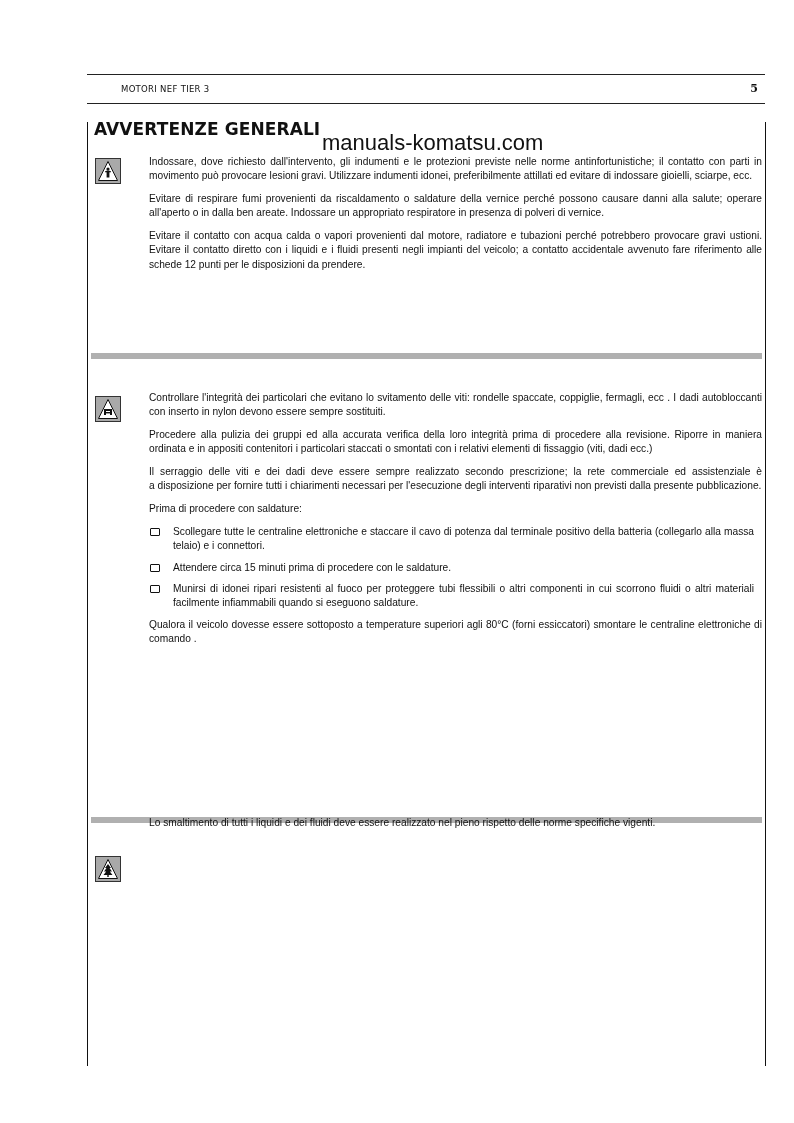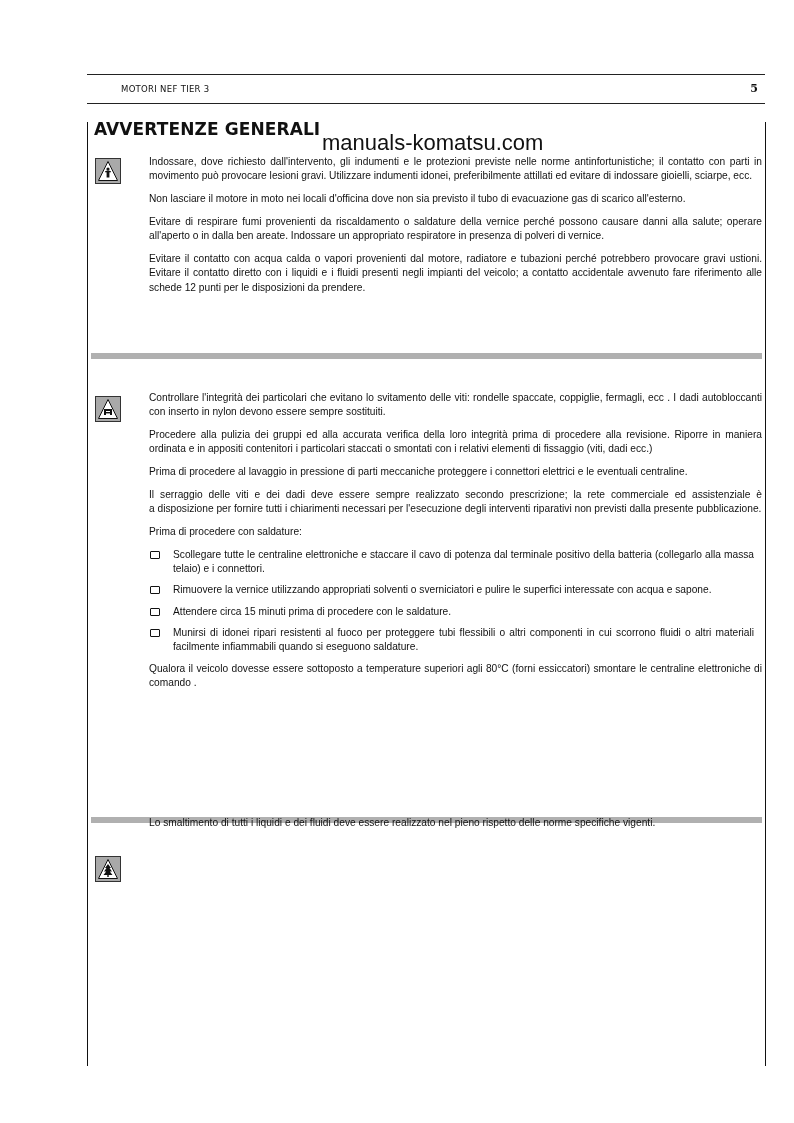--- a/index.html
+++ b/index.html
@@ -37,49 +37,43 @@
 <div class="icon-box" style="top:158px;">
   <svg viewBox="0 0 22 22">
     <polygon points="11,1.5 20.5,20.5 1.5,20.5" fill="#fff" stroke="#111" stroke-width="1"></polygon>
     <circle cx="11" cy="9" r="1.6" fill="#111"></circle>
     <rect x="9.6" y="10.5" width="2.8" height="7" fill="#111"></rect>
     <rect x="8.2" y="11" width="5.6" height="1.3" fill="#111"></rect>
   </svg>
 </div>
 <div class="block" style="top:155px;">
   <p>Indossare, dove richiesto dall'intervento, gli indumenti e le protezioni previste nelle norme antinfortunistiche; il contatto con parti in movimento può provocare lesioni gravi. Utilizzare indumenti idonei, preferibilmente attillati ed evitare di indossare gioielli, sciarpe, ecc.</p>
-  <p>Non lasciare il motore in moto nei locali d'officina dove non sia previsto il tubo di evacuazione gas di scarico all'esterno.</p>
   <p>Evitare di respirare fumi provenienti da riscaldamento o saldature della vernice perché possono causare danni alla salute; operare all'aperto o in dalla ben areate. Indossare un appropriato respiratore in presenza di polveri di vernice.</p>
   <p>Evitare il contatto con acqua calda o vapori provenienti dal motore, radiatore e tubazioni perché potrebbero provocare gravi ustioni. Evitare il contatto diretto con i liquidi e i fluidi presenti negli impianti del veicolo; a contatto accidentale avvenuto fare riferimento alle schede 12 punti per le disposizioni da prendere.</p>
 </div>
 
 <div class="sep" style="top:353px;"></div>
 
 <div class="icon-box" style="top:396px;">
   <svg viewBox="0 0 22 22">
     <polygon points="11,1.5 20.5,20.5 1.5,20.5" fill="#fff" stroke="#111" stroke-width="1"></polygon>
     <rect x="7" y="11" width="8" height="2" fill="#111"></rect>
     <rect x="7" y="13" width="2" height="4" fill="#111"></rect>
     <rect x="13" y="13" width="2" height="4" fill="#111"></rect>
     <rect x="7" y="14" width="8" height="1.4" fill="#111"></rect>
   </svg>
 </div>
 <div class="block" style="top:391px;">
   <p>Controllare l'integrità dei particolari che evitano lo svitamento delle viti: rondelle spaccate, coppiglie, fermagli, ecc . I dadi autobloccanti con inserto in nylon devono essere sempre sostituiti.</p>
   <p>Procedere alla pulizia dei gruppi ed alla accurata verifica della loro integrità prima di procedere alla revisione. Riporre in maniera ordinata e in appositi contenitori i particolari staccati o smontati con i relativi elementi di fissaggio (viti, dadi ecc.)</p>
-  <p>Prima di procedere al lavaggio in pressione di parti meccaniche proteggere i connettori elettrici e le eventuali centraline.</p>
   <p style="white-space:pre-wrap;">Il serraggio delle viti e dei dadi deve essere sempre realizzato secondo prescrizione; la rete commerciale ed assistenziale è                          a disposizione per fornire tutti i chiarimenti necessari per l'esecuzione degli interventi riparativi non previsti dalla presente pubblicazione.</p>
   <p>Prima di procedere con saldature:</p>
   <div class="chk">
     <span class="box"></span>
     <span class="txt">Scollegare tutte le centraline elettroniche e staccare il cavo  di potenza dal terminale positivo della batteria (collegarlo alla massa telaio) e i connettori.</span>
-  </div>
-  <div class="chk">
-    <span class="box"></span>
-    <span class="txt">Rimuovere la vernice utilizzando appropriati solventi o sverniciatori e pulire le superfici interessate con acqua e sapone.</span>
   </div>
   <div class="chk">
     <span class="box"></span>
     <span class="txt">Attendere circa 15 minuti prima di procedere con le saldature.</span>
   </div>
   <div class="chk">
     <span class="box"></span>
     <span class="txt">Munirsi di idonei ripari resistenti al fuoco per proteggere tubi flessibili o altri componenti in cui scorrono fluidi o altri materiali facilmente infiammabili quando si eseguono saldature.</span>
   </div>
   <p style="margin-top:2px;">Qualora il veicolo dovesse essere sottoposto a temperature superiori agli 80°C (forni essiccatori) smontare le centraline elettroniche di comando .</p>

